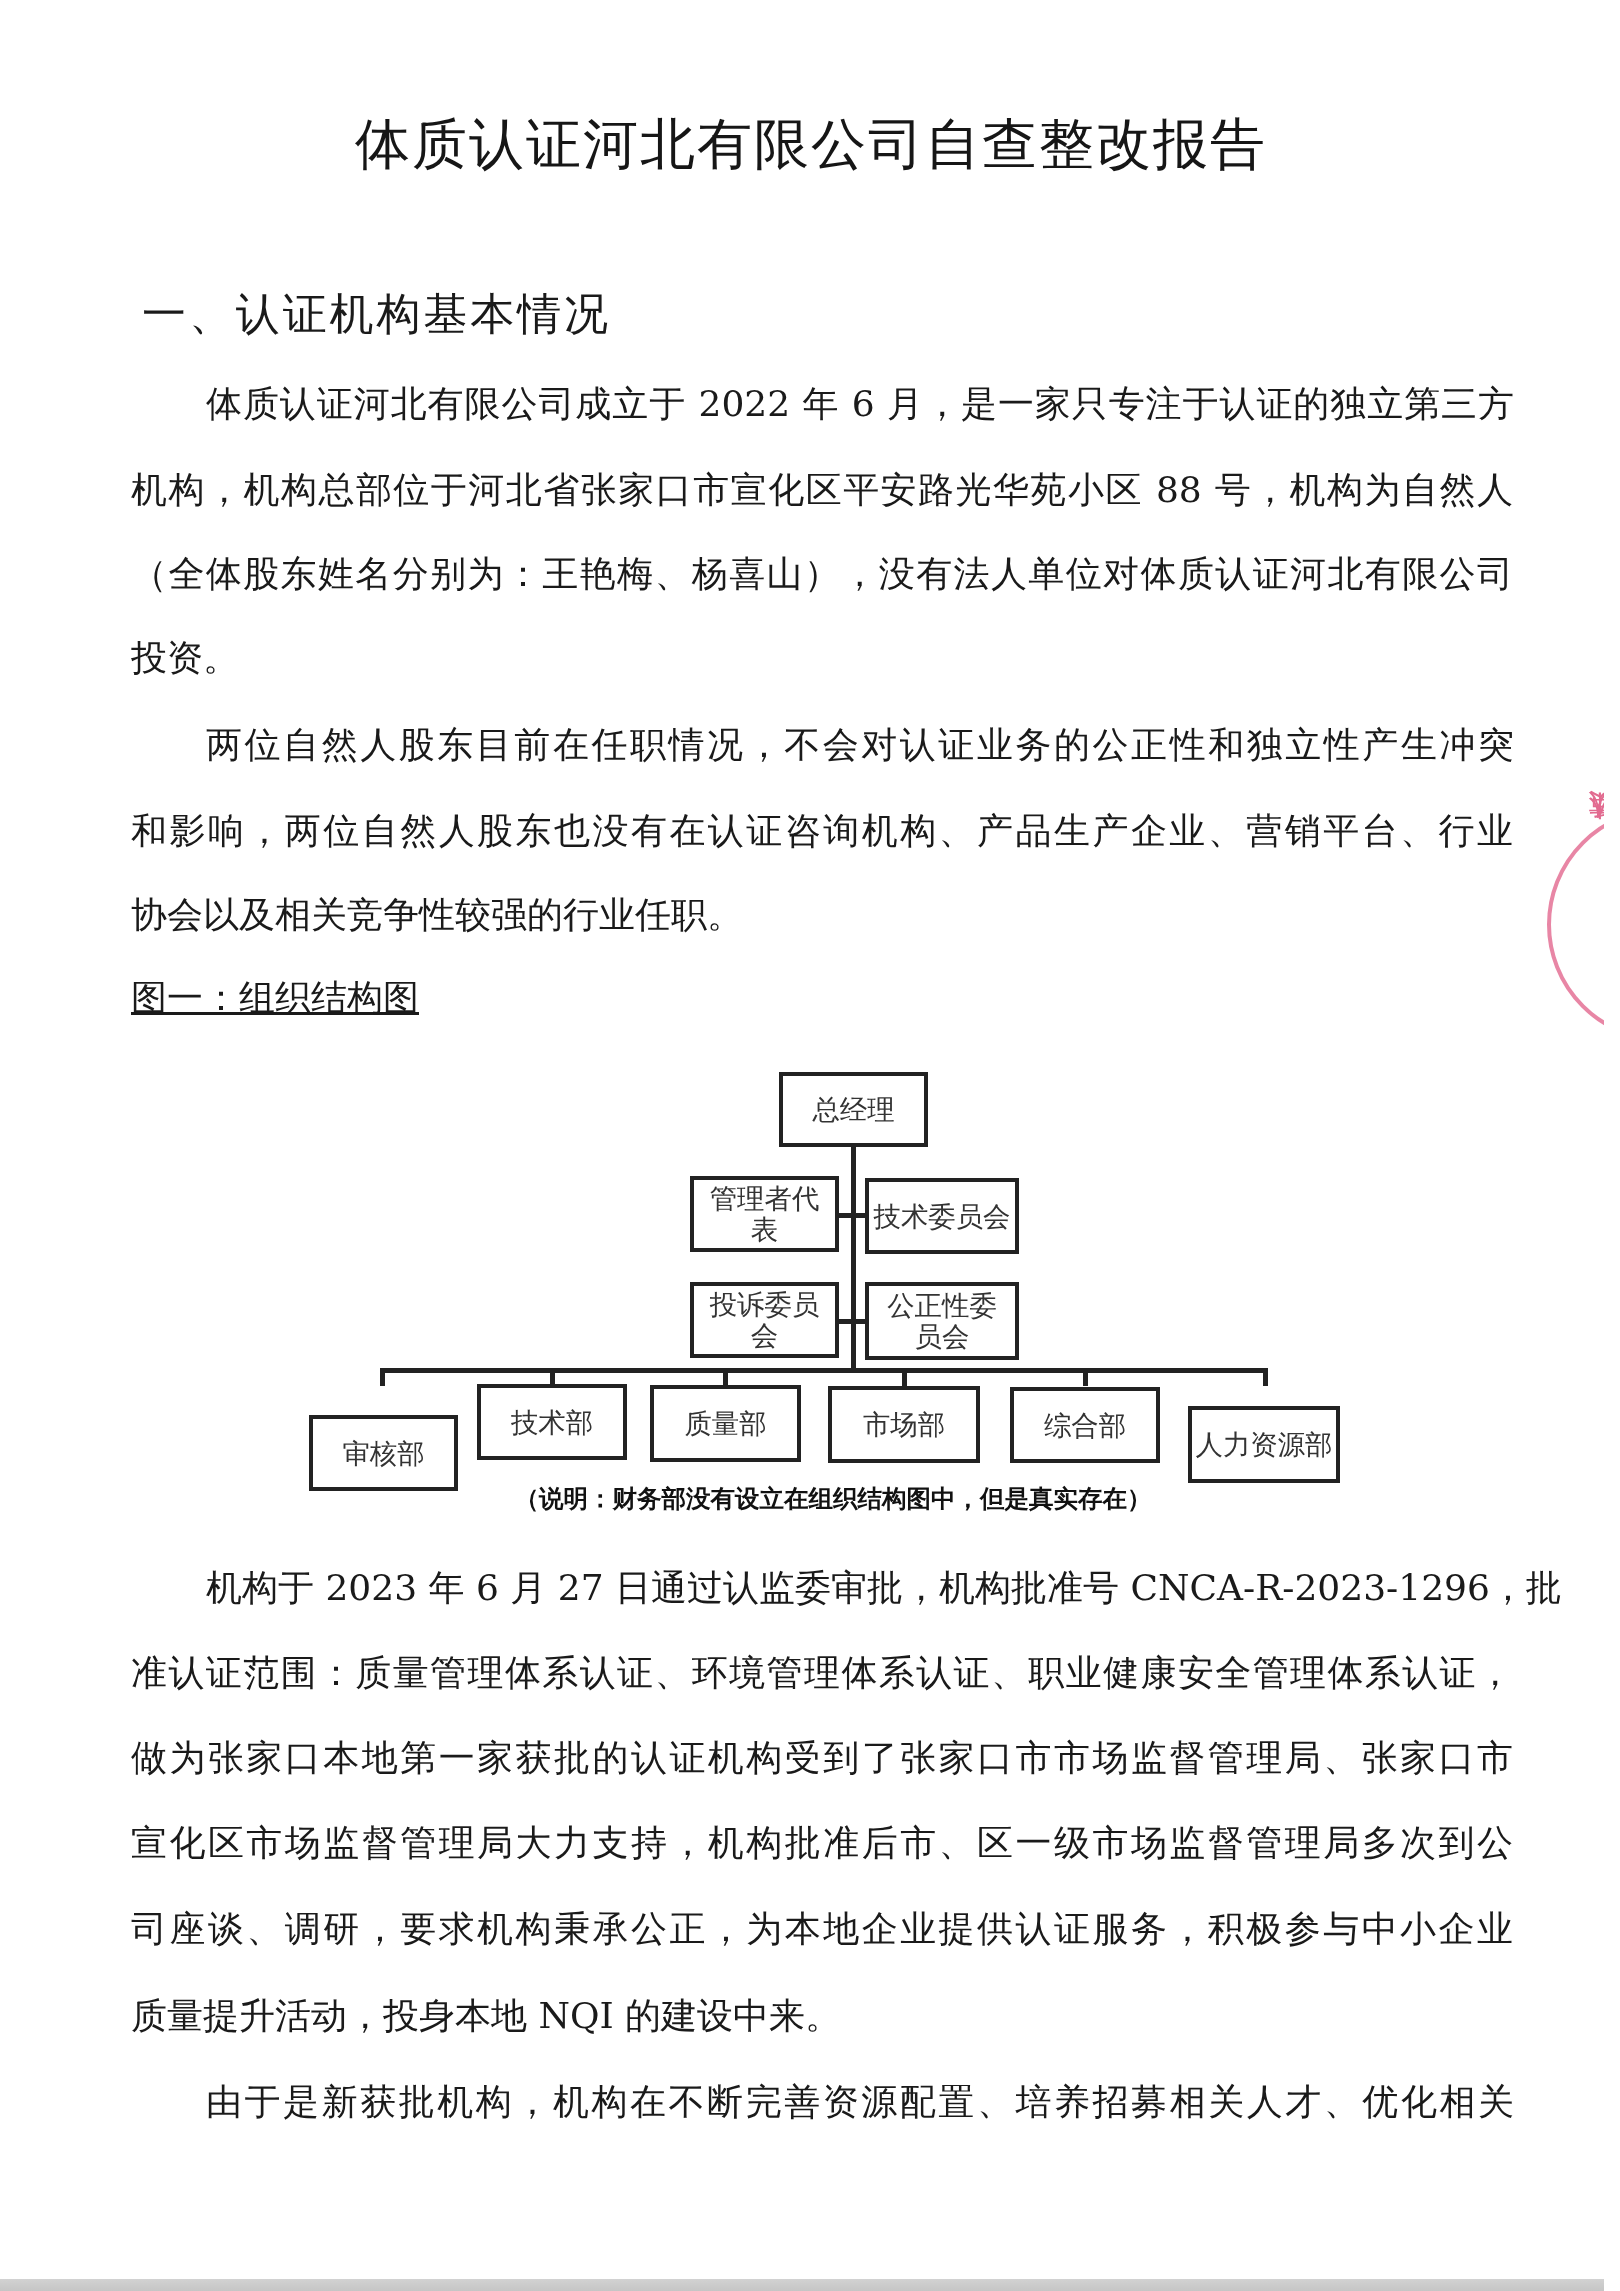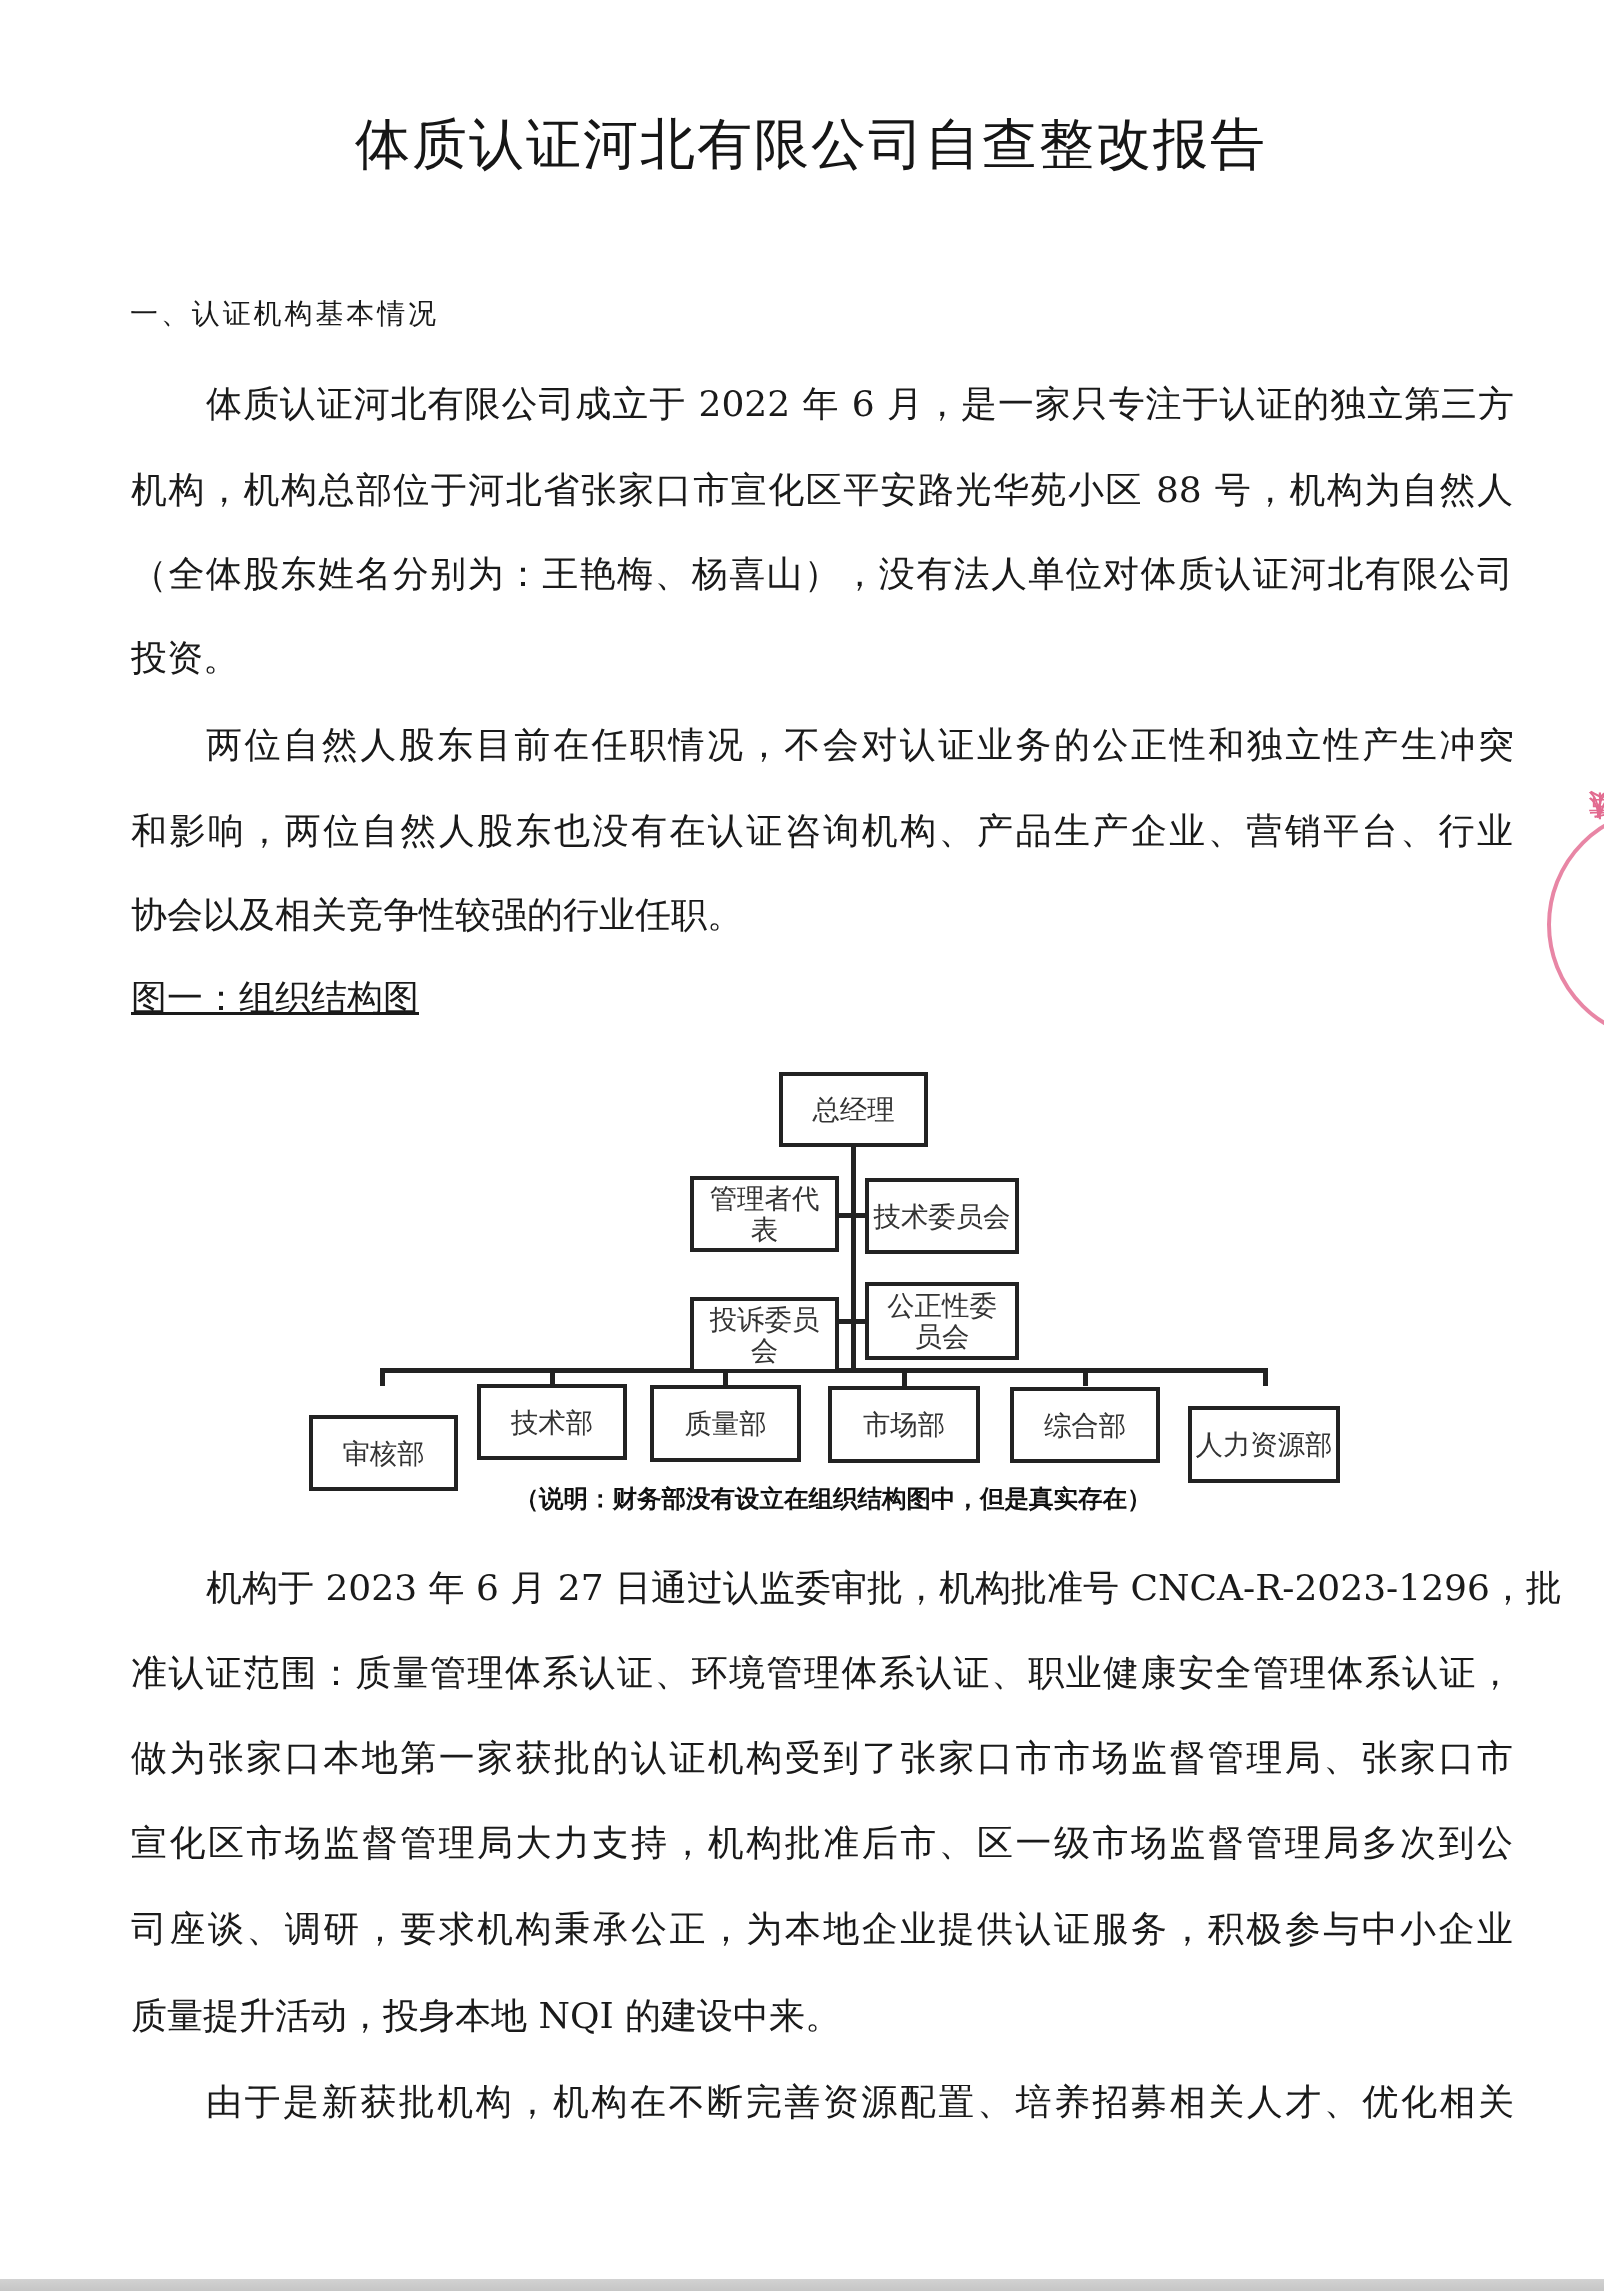--- a/index.html
+++ b/index.html
@@ -9,21 +9,21 @@
     font-family: "DejaVu Serif", "Liberation Serif", serif;
   }
   .abs { position: absolute; }
   .title {
     left: 355px; top: 110px; width: 961px;
     font-size: 55px; line-height: 69px; letter-spacing: 2px;
     font-family: "DejaVu Sans", "Liberation Sans", sans-serif;
     color: #161616; white-space: nowrap;
   }
   .heading {
-    left: 130px; top: 290px; font-size: 28px; line-height: 47px;
+    left: 142px; top: 290px; font-size: 44px; line-height: 47px;
     white-space: nowrap; letter-spacing: 2.9px;
   }
   .line {
     position: absolute; left: 131px; width: 1382px;
     font-size: 36px; line-height: 43px; white-space: nowrap;
     text-align-last: justify; text-align: justify;
   }
   .line.indent { left: 206px; width: 1308px; }
   .line.last { text-align-last: left; }
   .fig-label { left: 131px; top: 976px; font-size: 36px; line-height: 43px; white-space: nowrap; text-decoration: underline; }
@@ -92,21 +92,21 @@
   <div class="vline" style="left:723px; top:1368px; height:17.6px;"></div>
   <div class="vline" style="left:902px; top:1368px; height:17.6px;"></div>
   <div class="vline" style="left:1083px; top:1368px; height:17.6px;"></div>
   <div class="vline" style="left:1263px; top:1368px; height:17.6px;"></div>
 
   <div class="box" style="left:779px; top:1072px; width:149px; height:75px;">总经理</div>
 
   <div class="box" style="left:690px; top:1176px; width:149px; height:76px;">管理者代表</div>
   <div class="box" style="left:865px; top:1178px; width:154px; height:76px;">技术委员会</div>
 
-  <div class="box" style="left:690px; top:1282px; width:149px; height:76px;margin-top:15px;">投诉委员会</div>
+  <div class="box" style="left:690px; top:1282px; width:149px; height:76px;">投诉委员会</div>
   <div class="box" style="left:865px; top:1282px; width:154px; height:78px; padding:0 13.7px;">公正性委员会</div>
 
   <div class="box" style="left:309px; top:1383px; width:149px; height:76px;margin-top:32px;">审核部</div>
   <div class="box" style="left:477px; top:1384px; width:150px; height:76px;">技术部</div>
   <div class="box" style="left:650px; top:1385px; width:151px; height:77px;">质量部</div>
   <div class="box" style="left:828px; top:1386px; width:152px; height:77px;">市场部</div>
   <div class="box" style="left:1010px; top:1387px; width:150px; height:76px;">综合部</div>
   <div class="box" style="left:1188px; top:1388px; width:152px; height:77px;margin-top:18px;">人力资源部</div>
 
   <div class="abs caption">（说明：财务部没有设立在组织结构图中，但是真实存在）</div>

